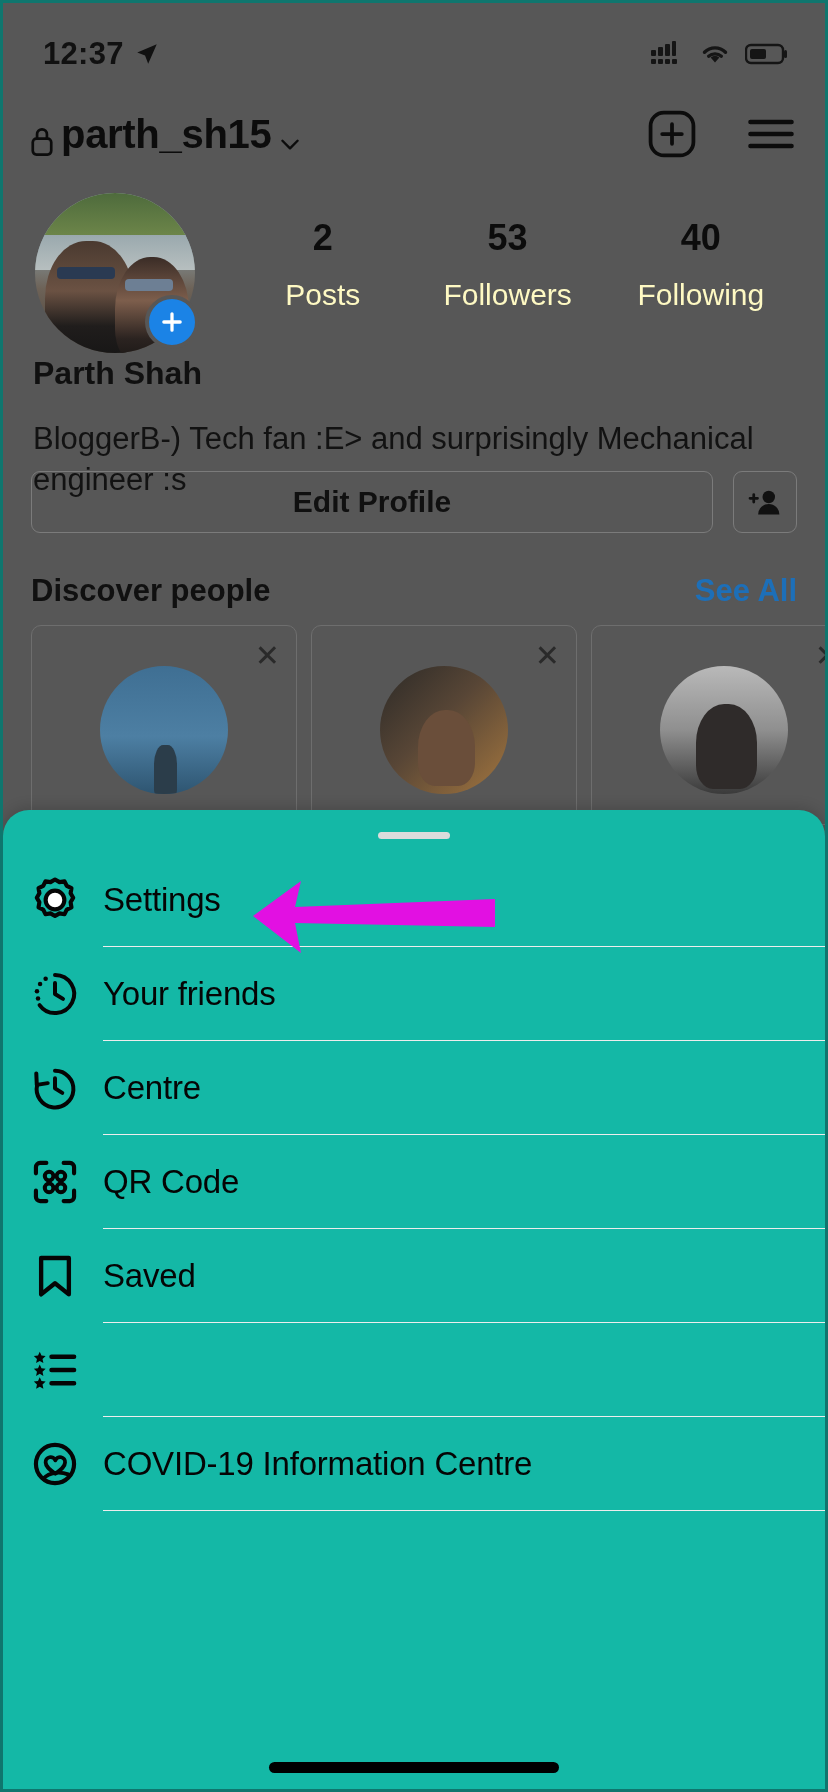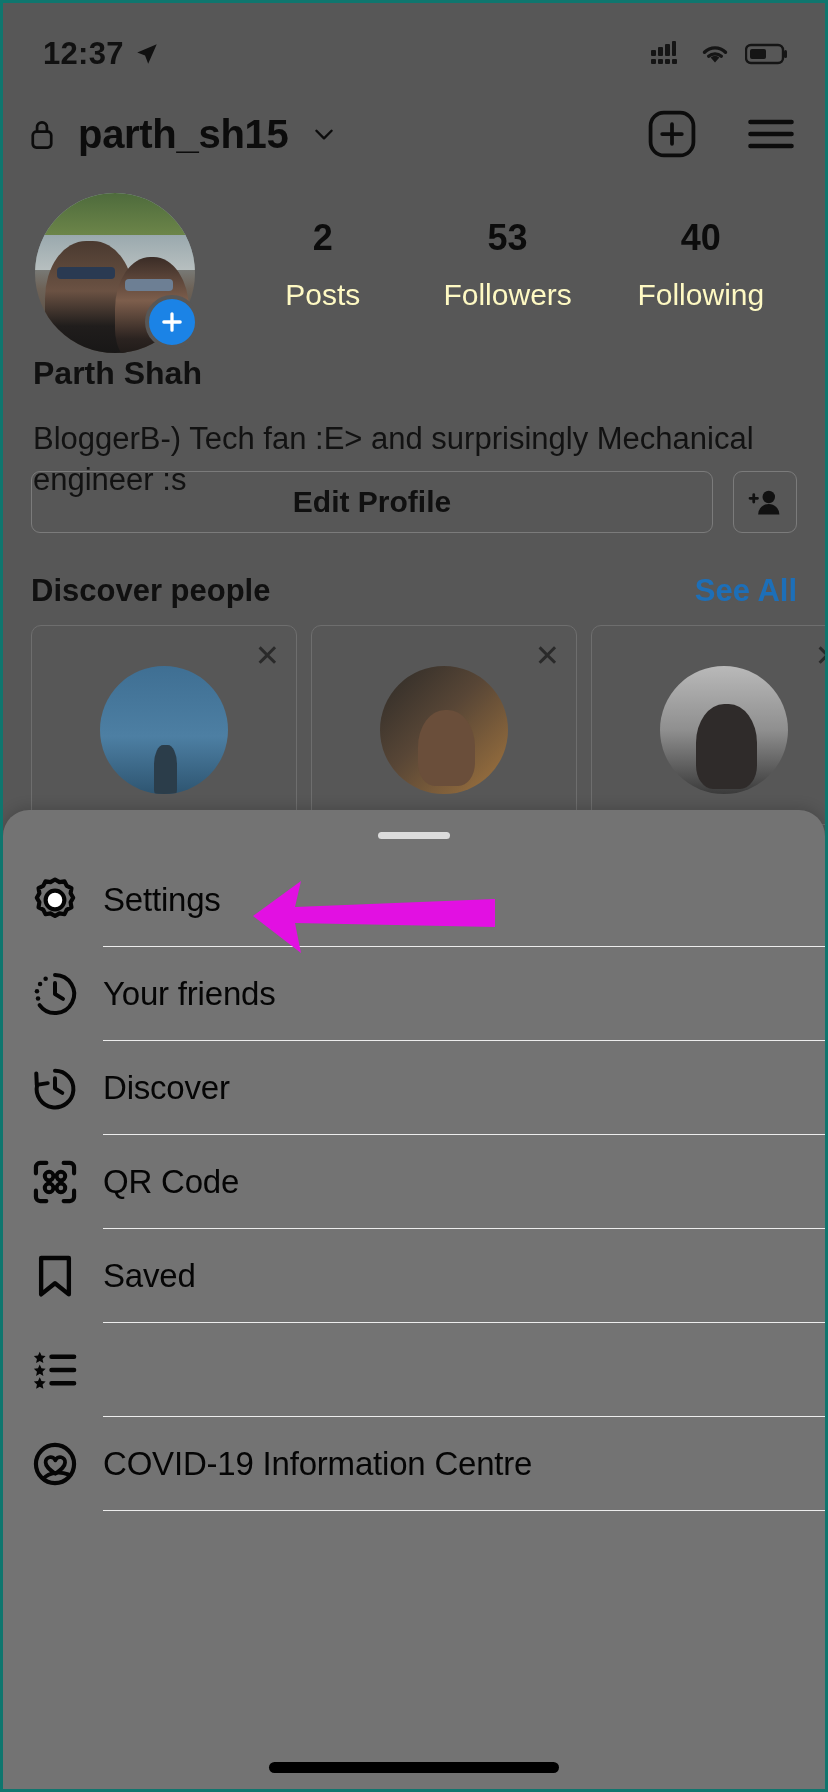--- a/index.html
+++ b/index.html
@@ -33,21 +33,21 @@
   .status-left { display:flex; align-items:center; gap:10px; }
   .clock { font-size:31px; font-weight:600; letter-spacing:.3px; color:#111; }
   .loc-arrow { display:block; }
   .status-right { display:flex; align-items:center; gap:14px; }
 
   
   .profile-header {
     position:absolute; top:88px; left:0; right:0; height:86px;
     display:flex; align-items:center; padding:0 30px 0 26px;
   }
-  .handle-wrap { display:flex; align-items:center; gap:23px; flex:1; }
+  .handle-wrap { display:flex; align-items:flex-end; gap:6px; flex:1; }
   .username { font-size:40px; font-weight:700; color:#0c0c0c; letter-spacing:-.3px; }
   .header-actions { display:flex; align-items:center; gap:50px; }
 
   
   .stats-row {
     position:absolute; top:190px; left:0; right:0; height:150px;
     display:flex; align-items:flex-start;
   }
   .avatar-wrap { position:relative; margin-left:32px; width:160px; height:160px; }
   .avatar {
@@ -133,21 +133,21 @@
   .dav-2 { background:linear-gradient(135deg,#2c2a27 0%, #584636 45%, #a3763f 100%); }
   .dav-2:after { content:""; position:absolute; left:30%; top:34%; width:44%; height:60%;
                  background:#6a4e3a; border-radius:48% 48% 30% 30%; }
   .dav-3 { background:linear-gradient(#b9b9b9 0%, #8f8f8f 50%, #3a3a3a 100%); }
   .dav-3:after { content:""; position:absolute; left:28%; top:30%; width:48%; height:66%;
                  background:#2f2b2a; border-radius:46% 46% 28% 28%; }
 
   
   #sheet {
     position:absolute; left:0; right:0; top:807px; bottom:0;
-    background:#737373;
+    background:#14b8a6;
     border-radius:26px 26px 0 0;
     box-shadow:0 -2px 14px rgba(0,0,0,.18);
   }
   .drag-handle {
     width:72px; height:7px; border-radius:4px; background:#dcdcdc;
     margin:22px auto 0;
   }
   .menu { margin-top:14px; }
   .menu-item {
     height:94px; display:flex; align-items:center;
@@ -335,21 +335,21 @@
       </div>
 
       <div class="menu-item">
         <span class="menu-icon">
           <svg width="52" height="52" viewBox="0 0 30 30">
             <path d="M15 5 a10.6 10.6 0 1 1 -10.3 8.2" fill="none" stroke="#050505" stroke-width="2.3" stroke-linecap="round"></path>
             <path d="M4.2 6.6 L4.5 13.2 L10.8 12.2" fill="none" stroke="#050505" stroke-width="2.3" stroke-linecap="round" stroke-linejoin="round"></path>
             <path d="M15 9.4 V15.2 L19.2 17.8" fill="none" stroke="#050505" stroke-width="2.3" stroke-linecap="round" stroke-linejoin="round"></path>
           </svg>
         </span>
-        <span class="menu-label">Discover</span>
+        <span class="menu-label">Centre</span>
       </div>
 
       <div class="menu-item">
         <span class="menu-icon">
           <svg width="52" height="52" viewBox="0 0 30 30">
             <path d="M4 10 V6.4 A2.4 2.4 0 0 1 6.4 4 H10" fill="none" stroke="#050505" stroke-width="2.4" stroke-linecap="round"></path>
             <path d="M20 4 H23.6 A2.4 2.4 0 0 1 26 6.4 V10" fill="none" stroke="#050505" stroke-width="2.4" stroke-linecap="round"></path>
             <path d="M26 20 V23.6 A2.4 2.4 0 0 1 23.6 26 H20" fill="none" stroke="#050505" stroke-width="2.4" stroke-linecap="round"></path>
             <path d="M10 26 H6.4 A2.4 2.4 0 0 1 4 23.6 V20" fill="none" stroke="#050505" stroke-width="2.4" stroke-linecap="round"></path>
             <circle cx="11.6" cy="11.6" r="2.5" fill="none" stroke="#050505" stroke-width="2.3"></circle>

